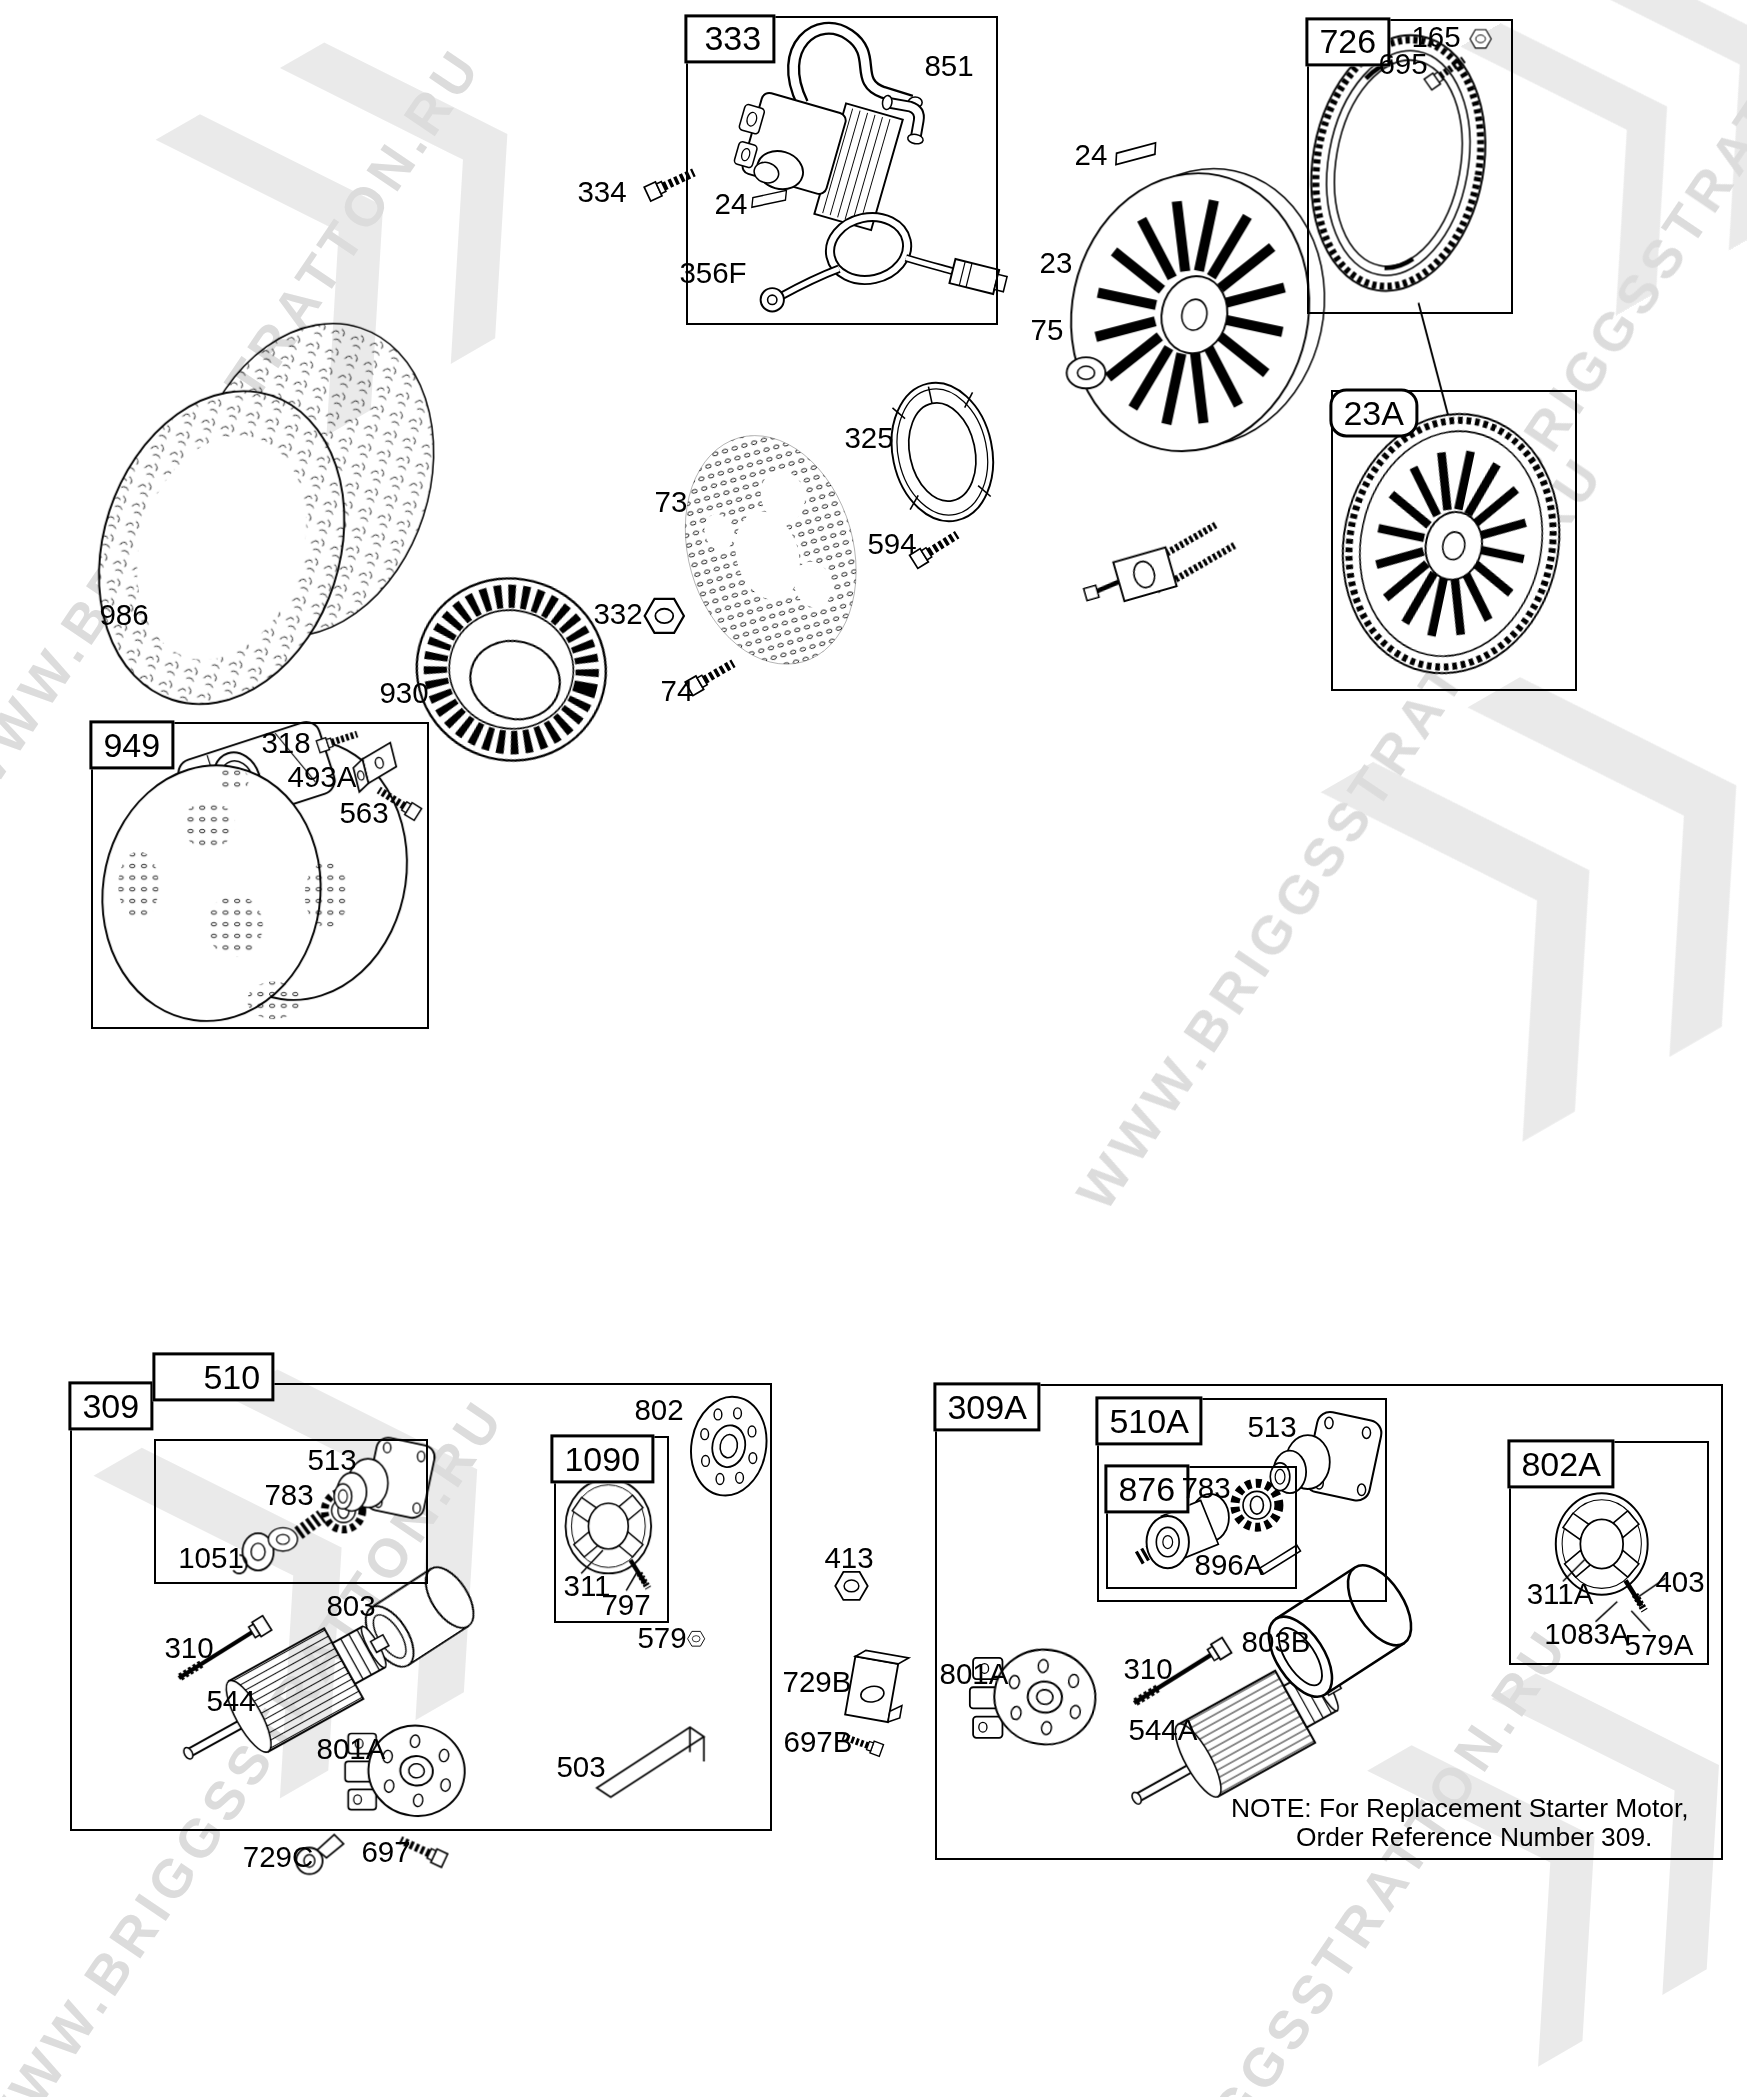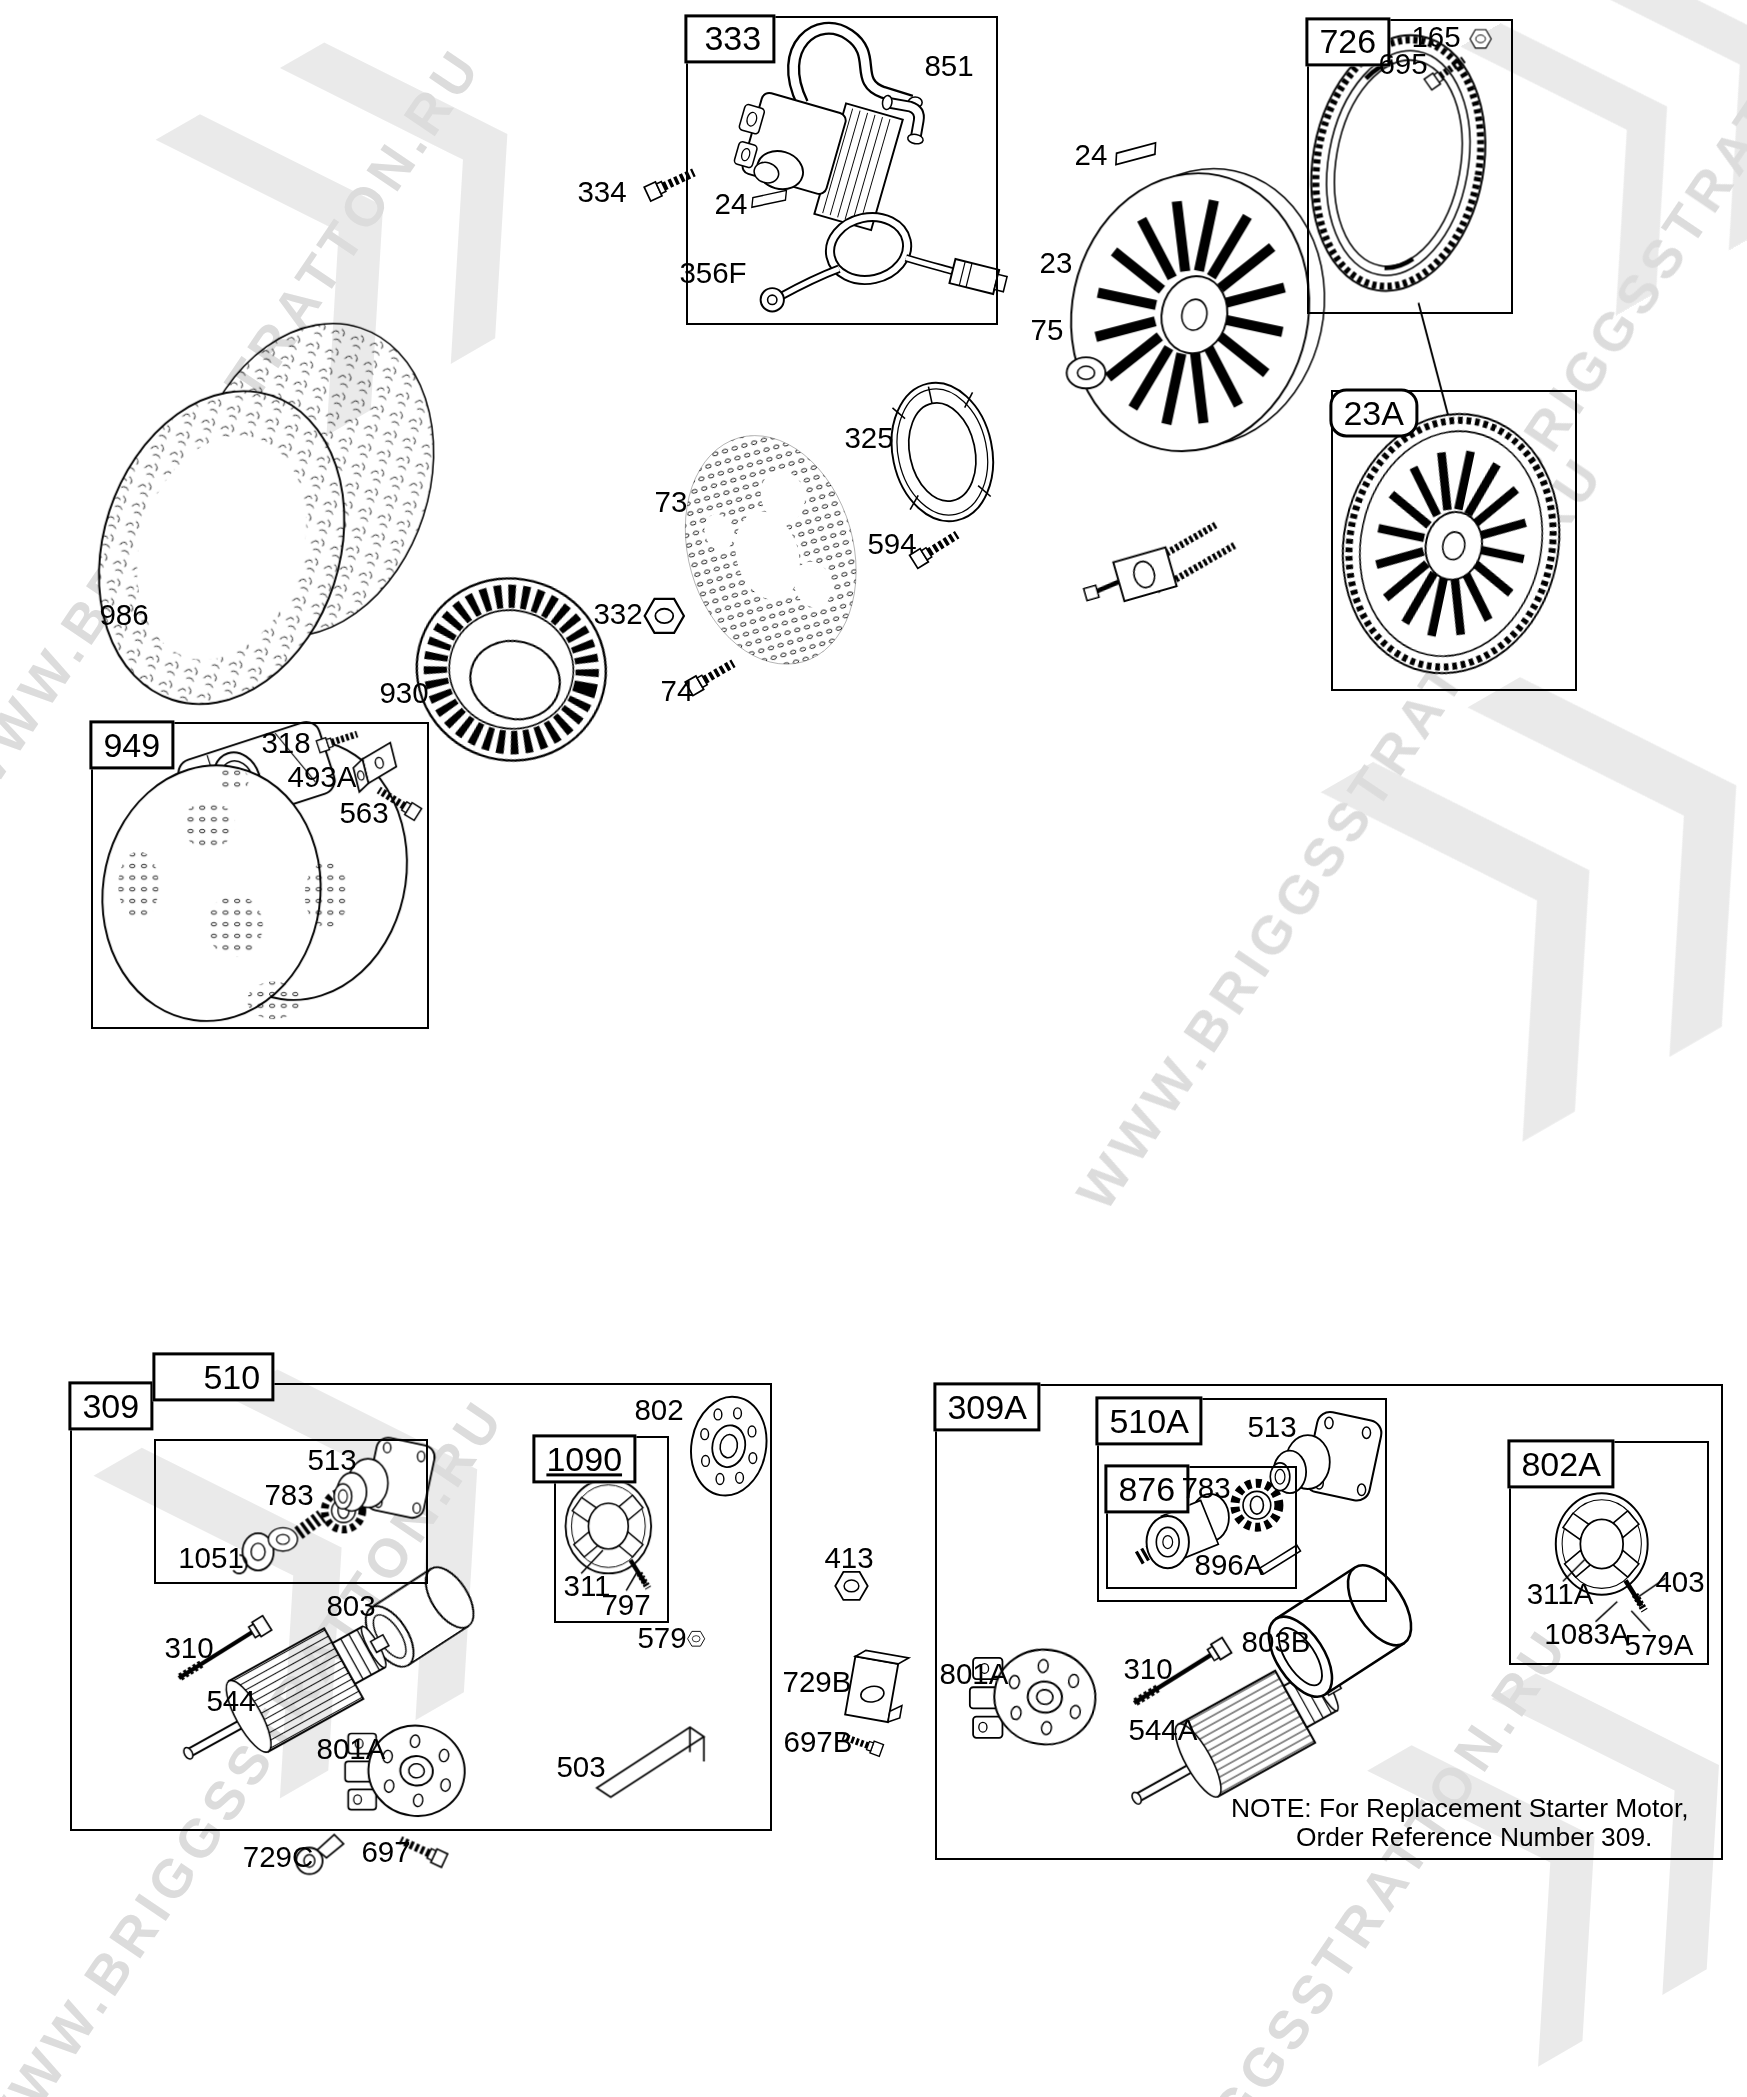--- a/index.html
+++ b/index.html
@@ -422,21 +422,21 @@
       <div class="callout-label" style="left: 1307px; top: 18.6px;">726</div>
       <div class="callout-box" style="left: 1331px; top: 390px; width: 242px; height: 297px;"></div>
       <div class="callout-label" style="left: 1331px; top: 390px; border-radius: 17px;">23A</div>
       <div class="callout-box" style="left: 91px; top: 722px; width: 334px; height: 303px;"></div>
       <div class="callout-label" style="left: 91px; top: 722px;">949</div>
       <div class="callout-box" style="left: 70px; top: 1383px; width: 698px; height: 444px;"></div>
       <div class="callout-label" style="left: 70px; top: 1383px;">309</div>
       <div class="callout-box" style="left: 154px; top: 1439px; width: 270px; height: 141px;"></div>
       <div class="callout-label" style="left: 154px; top: 1354px; padding-left: 48px;">510</div>
       <div class="callout-box" style="left: 554px; top: 1436px; width: 111px; height: 183px;"></div>
-      <div class="callout-label" style="left: 534px; top: 1436px; text-decoration: underline;">1090</div>
+      <div class="callout-label" style="left: 552px; top: 1436px;">1090</div>
       <div class="callout-box" style="left: 935px; top: 1384px; width: 784px; height: 472px;"></div>
       <div class="callout-label" style="left: 935px; top: 1384px; text-align: center;">309A</div>
       <div class="callout-box" style="left: 1097px; top: 1398px; width: 286px; height: 200px;"></div>
       <div class="callout-label" style="left: 1097px; top: 1398px;">510A</div>
       <div class="callout-box" style="left: 1106px; top: 1466px; width: 187px; height: 119px;"></div>
       <div class="callout-label" style="left: 1106px; top: 1466px;">876</div>
       <div class="callout-box" style="left: 1509px; top: 1441px; width: 196px; height: 220px;"></div>
       <div class="callout-label" style="left: 1509px; top: 1441px;">802A</div>
       <div class="part-label" style="left: 602px; top: 192px;">334</div>
       <div class="part-label" style="left: 949px; top: 66px;">851</div>

